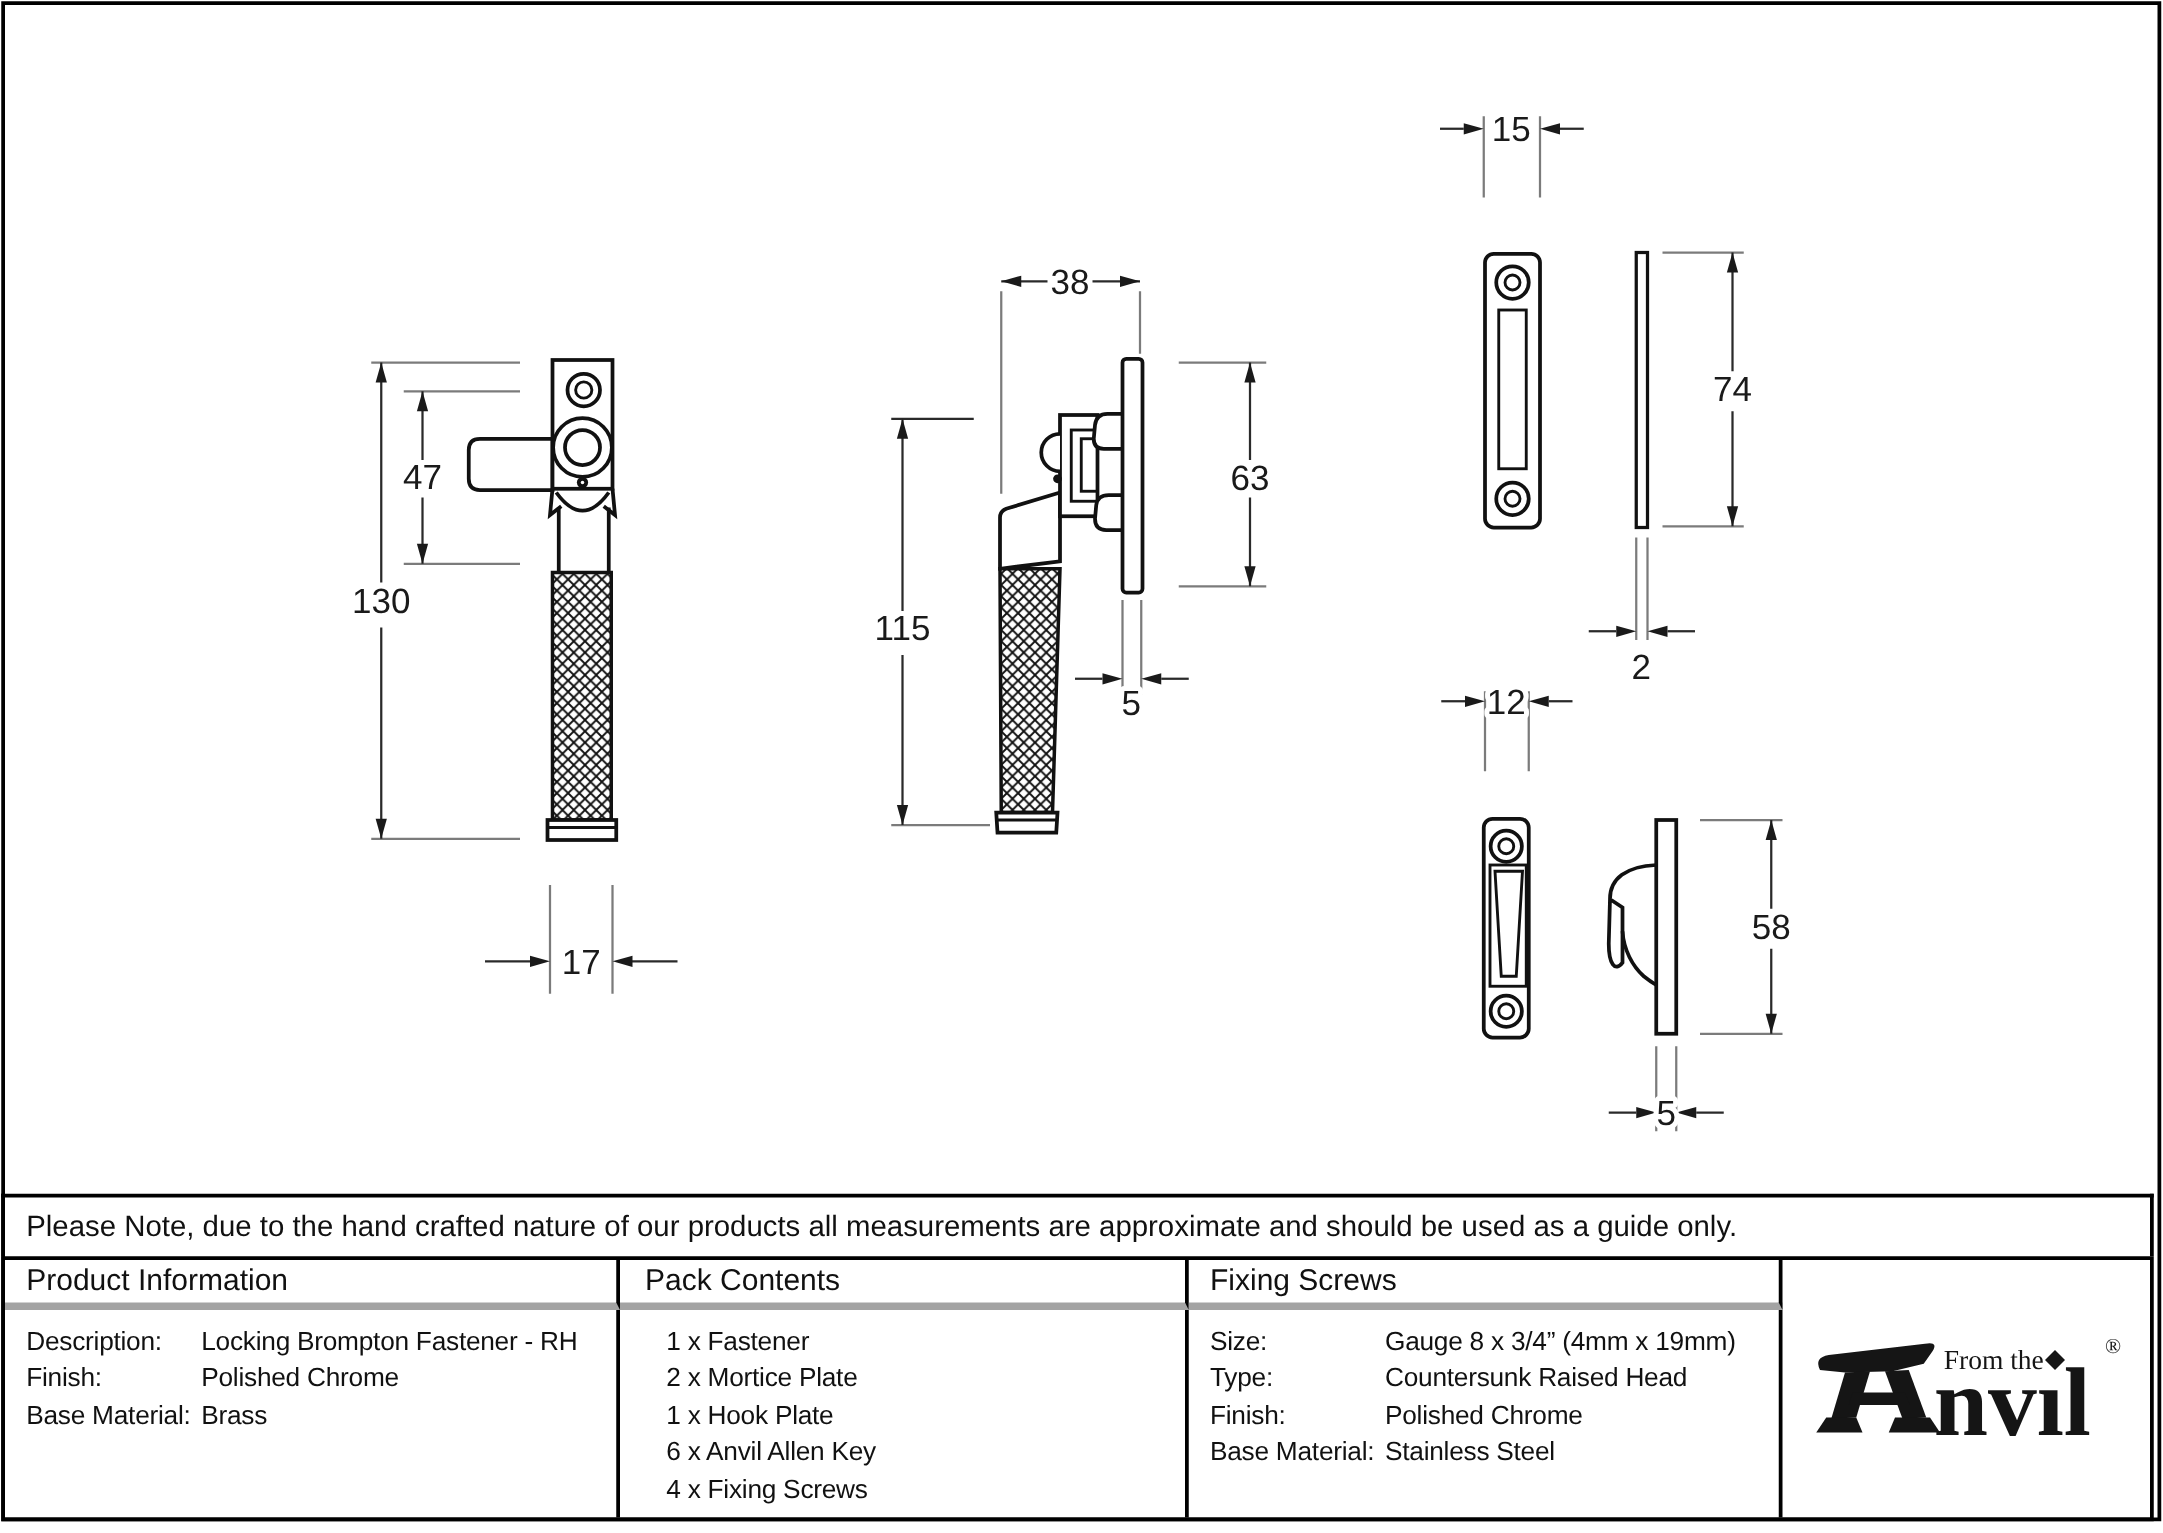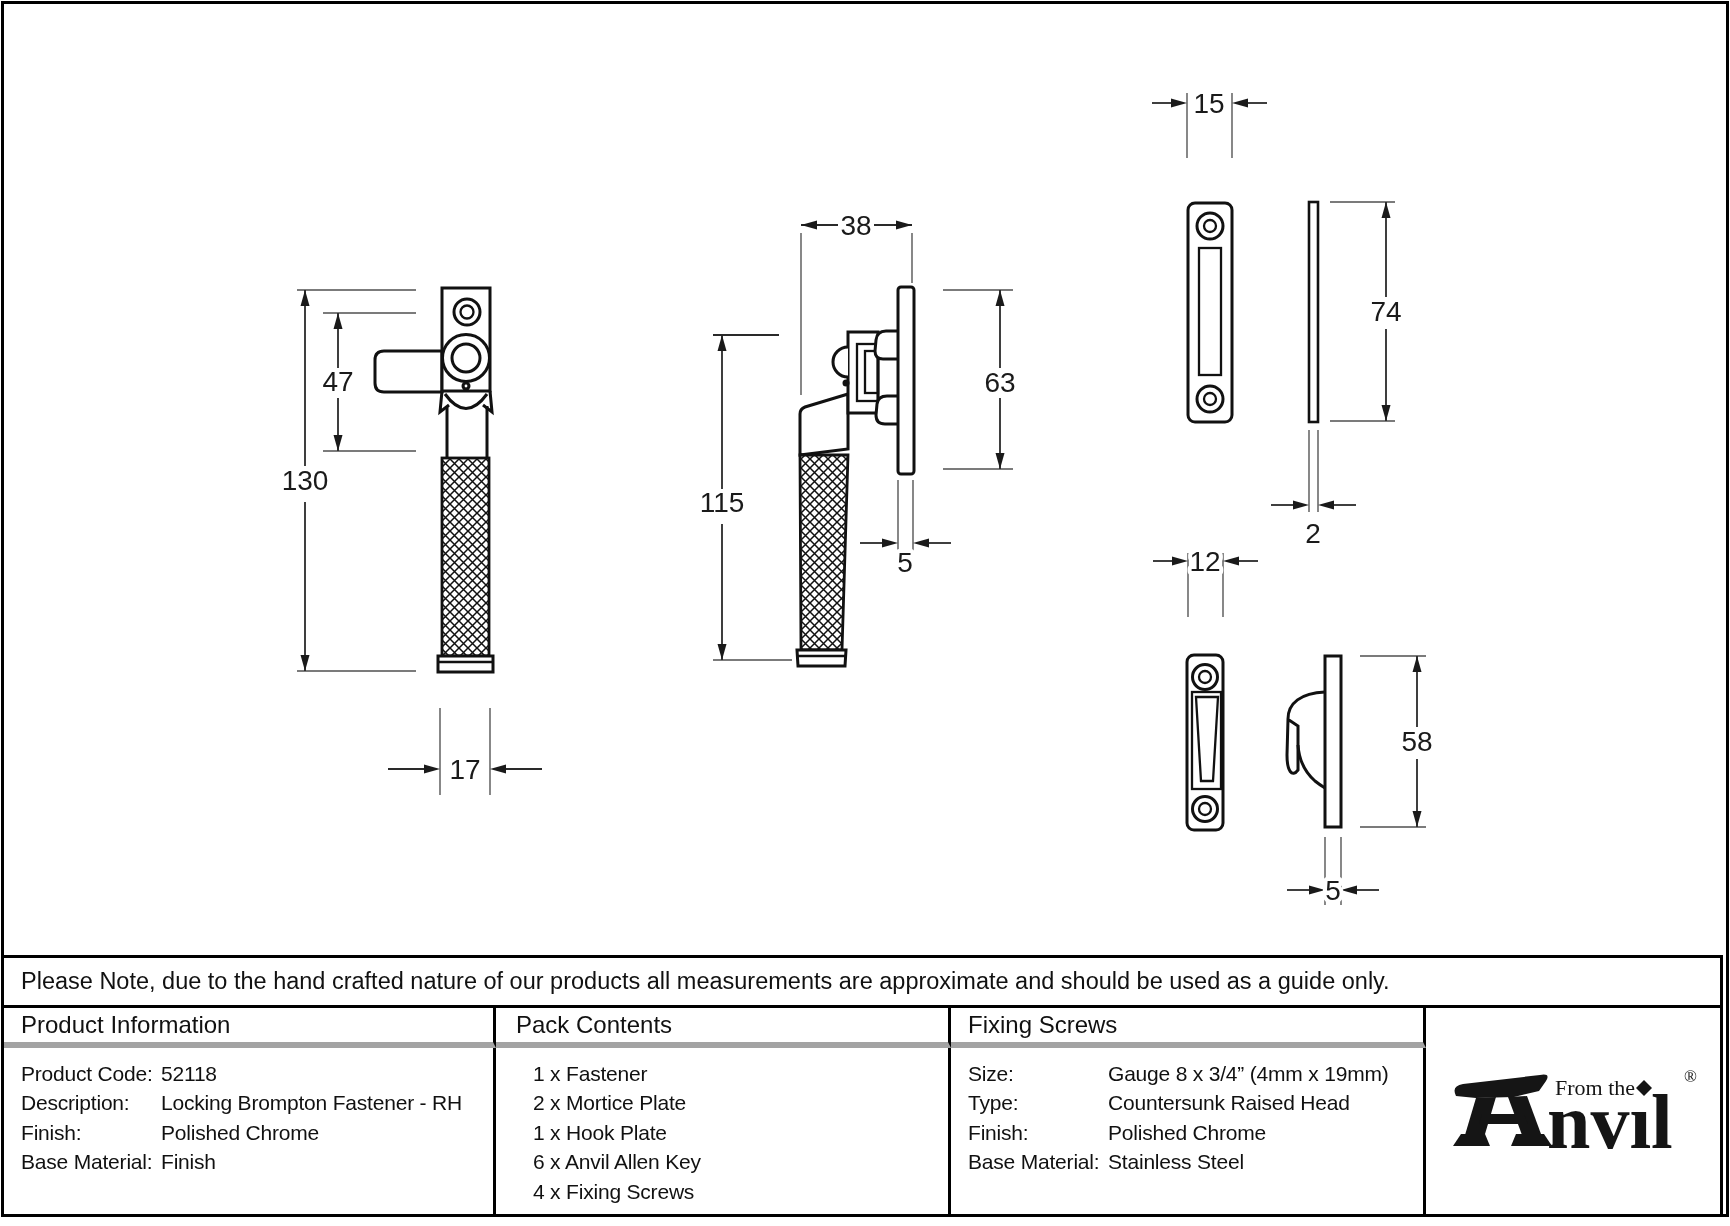--- a/index.html
+++ b/index.html
@@ -256,34 +256,30 @@
         </g>
         <text x="107" y="31" font-family="Liberation Serif, serif" font-size="22" fill="#151515">From the</text>
         <polygon points="196,16 204,24 196,32 188,24" fill="#151515"></polygon>
         <text x="99" y="84" font-family="Liberation Serif, serif" font-size="78" font-weight="bold" fill="#151515">nvıl</text>
         <text x="236" y="18" font-family="Liberation Serif, serif" font-size="17" fill="#151515">®</text>
       </svg>
     </div>
 
     <div class="cell bodycell vsep p1">
       <div class="kv">
-        <span class="k">Product Code:</span>
-        <span class="v">52118</span>
-      </div>
-      <div class="kv">
         <span class="k">Description:</span>
         <span class="v">Locking Brompton Fastener - RH</span>
       </div>
       <div class="kv">
         <span class="k">Finish:</span>
         <span class="v">Polished Chrome</span>
       </div>
       <div class="kv">
         <span class="k">Base Material:</span>
-        <span class="v">Finish</span>
+        <span class="v">Brass</span>
       </div>
     </div>
 
     <div class="cell bodycell vsep p2">
       <div class="li">1 x Fastener</div>
       <div class="li">2 x Mortice Plate</div>
       <div class="li">1 x Hook Plate</div>
       <div class="li">6 x Anvil Allen Key</div>
       <div class="li">4 x Fixing Screws</div>
     </div>

